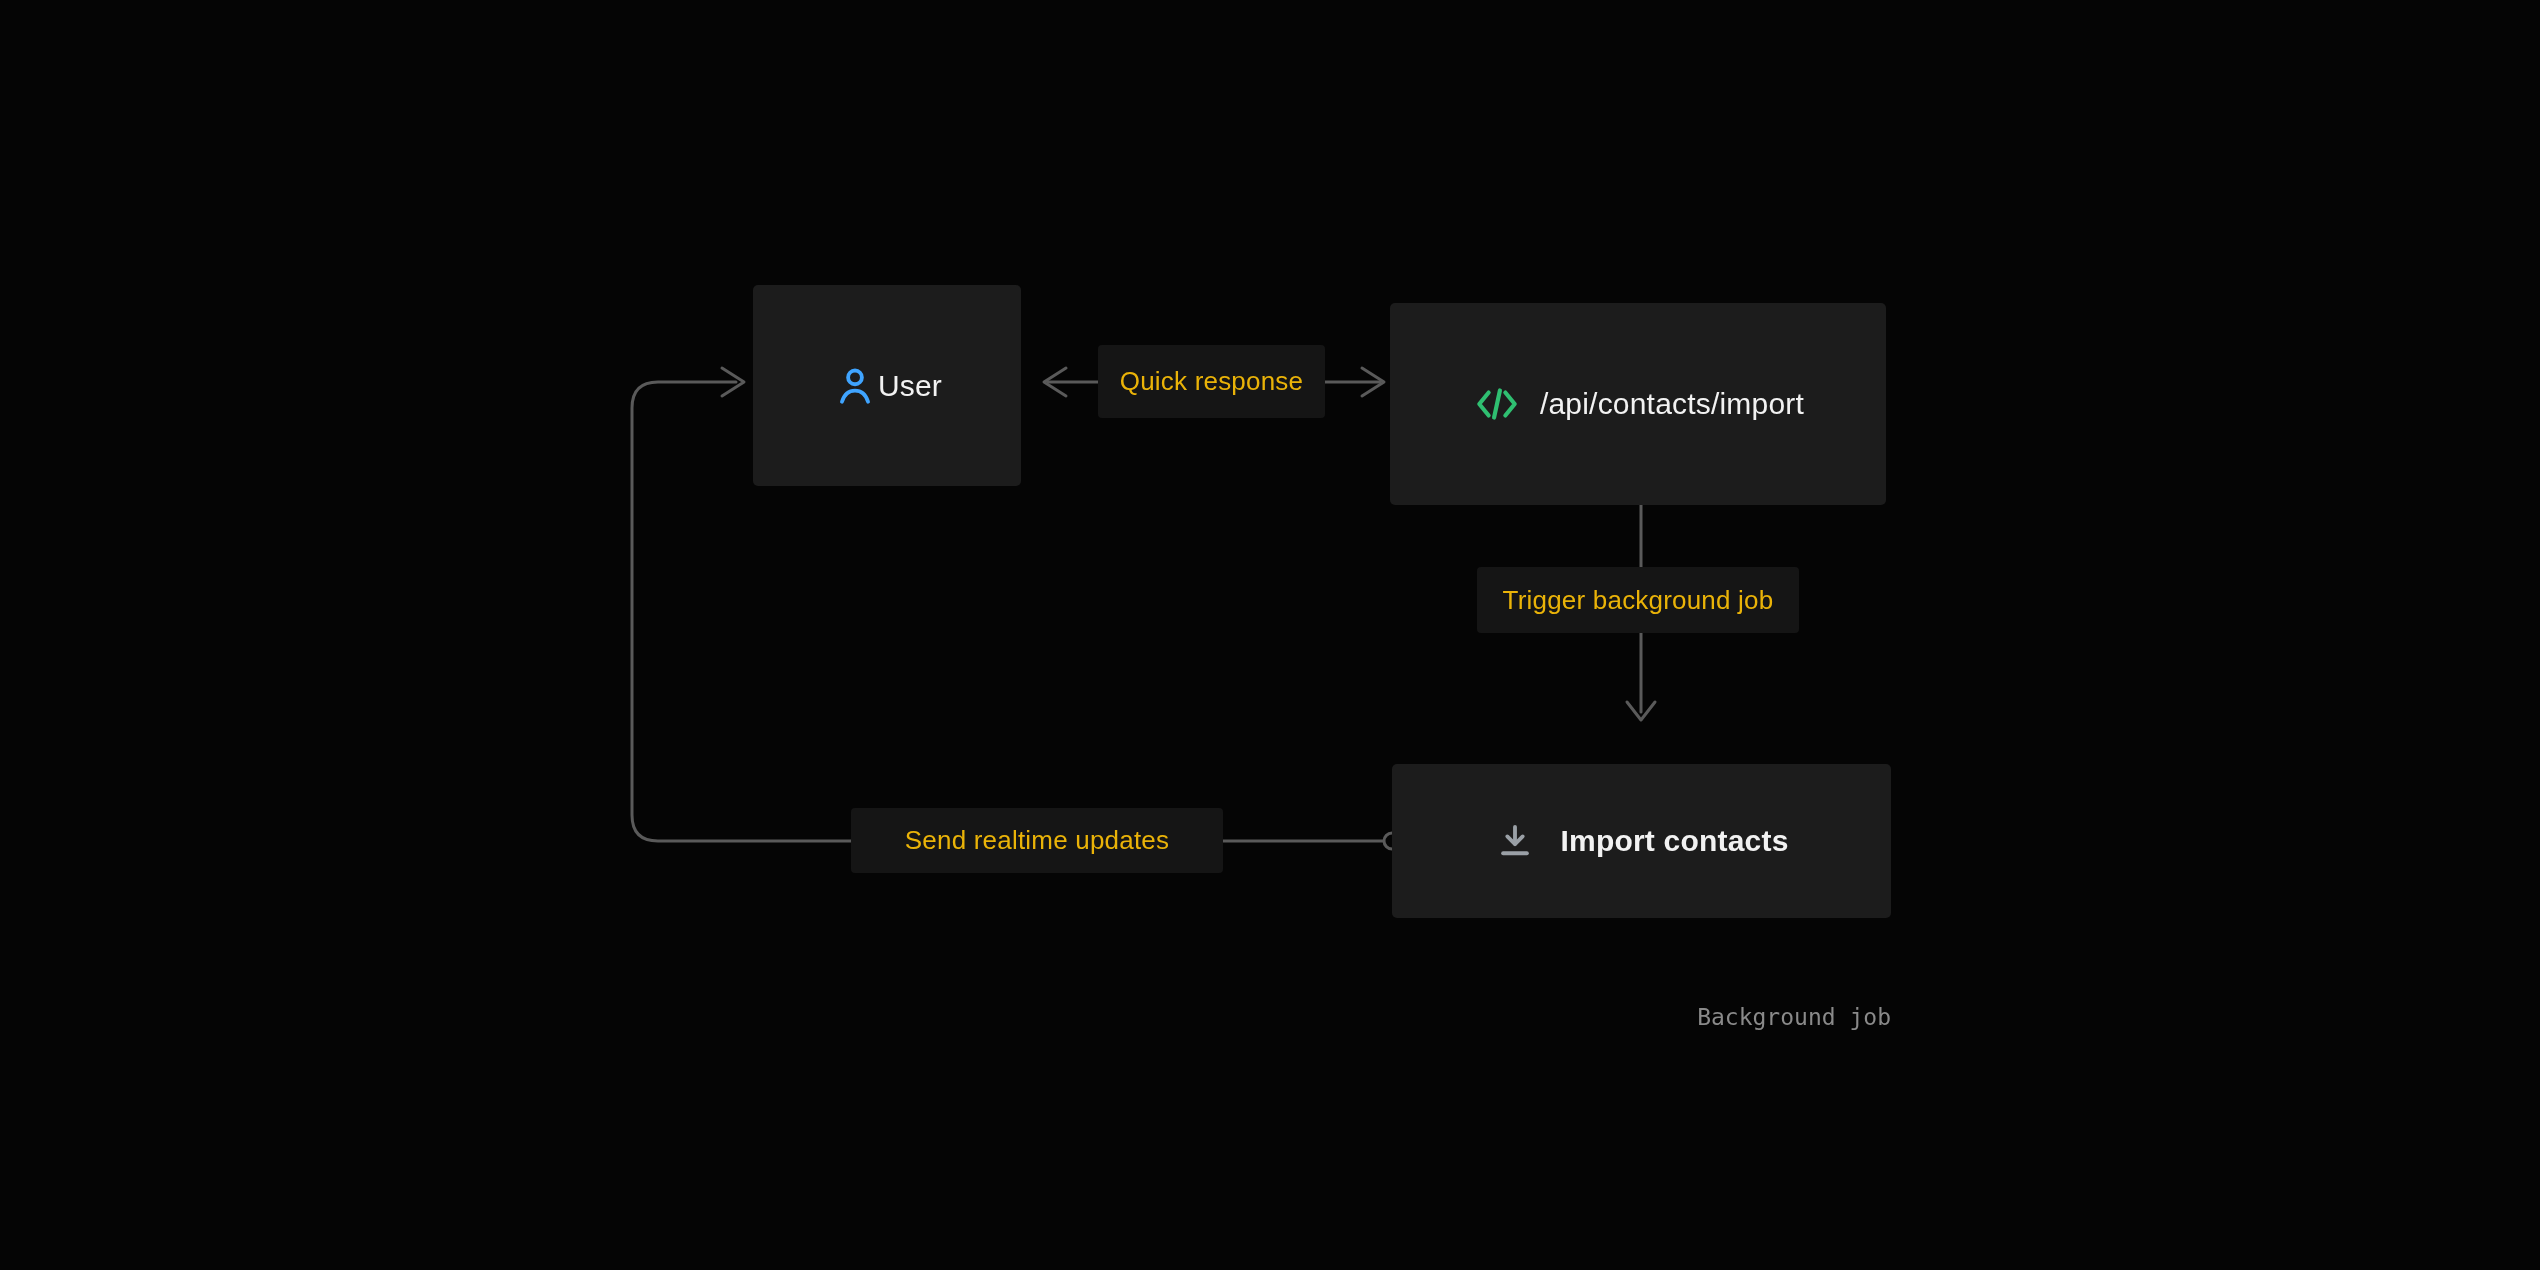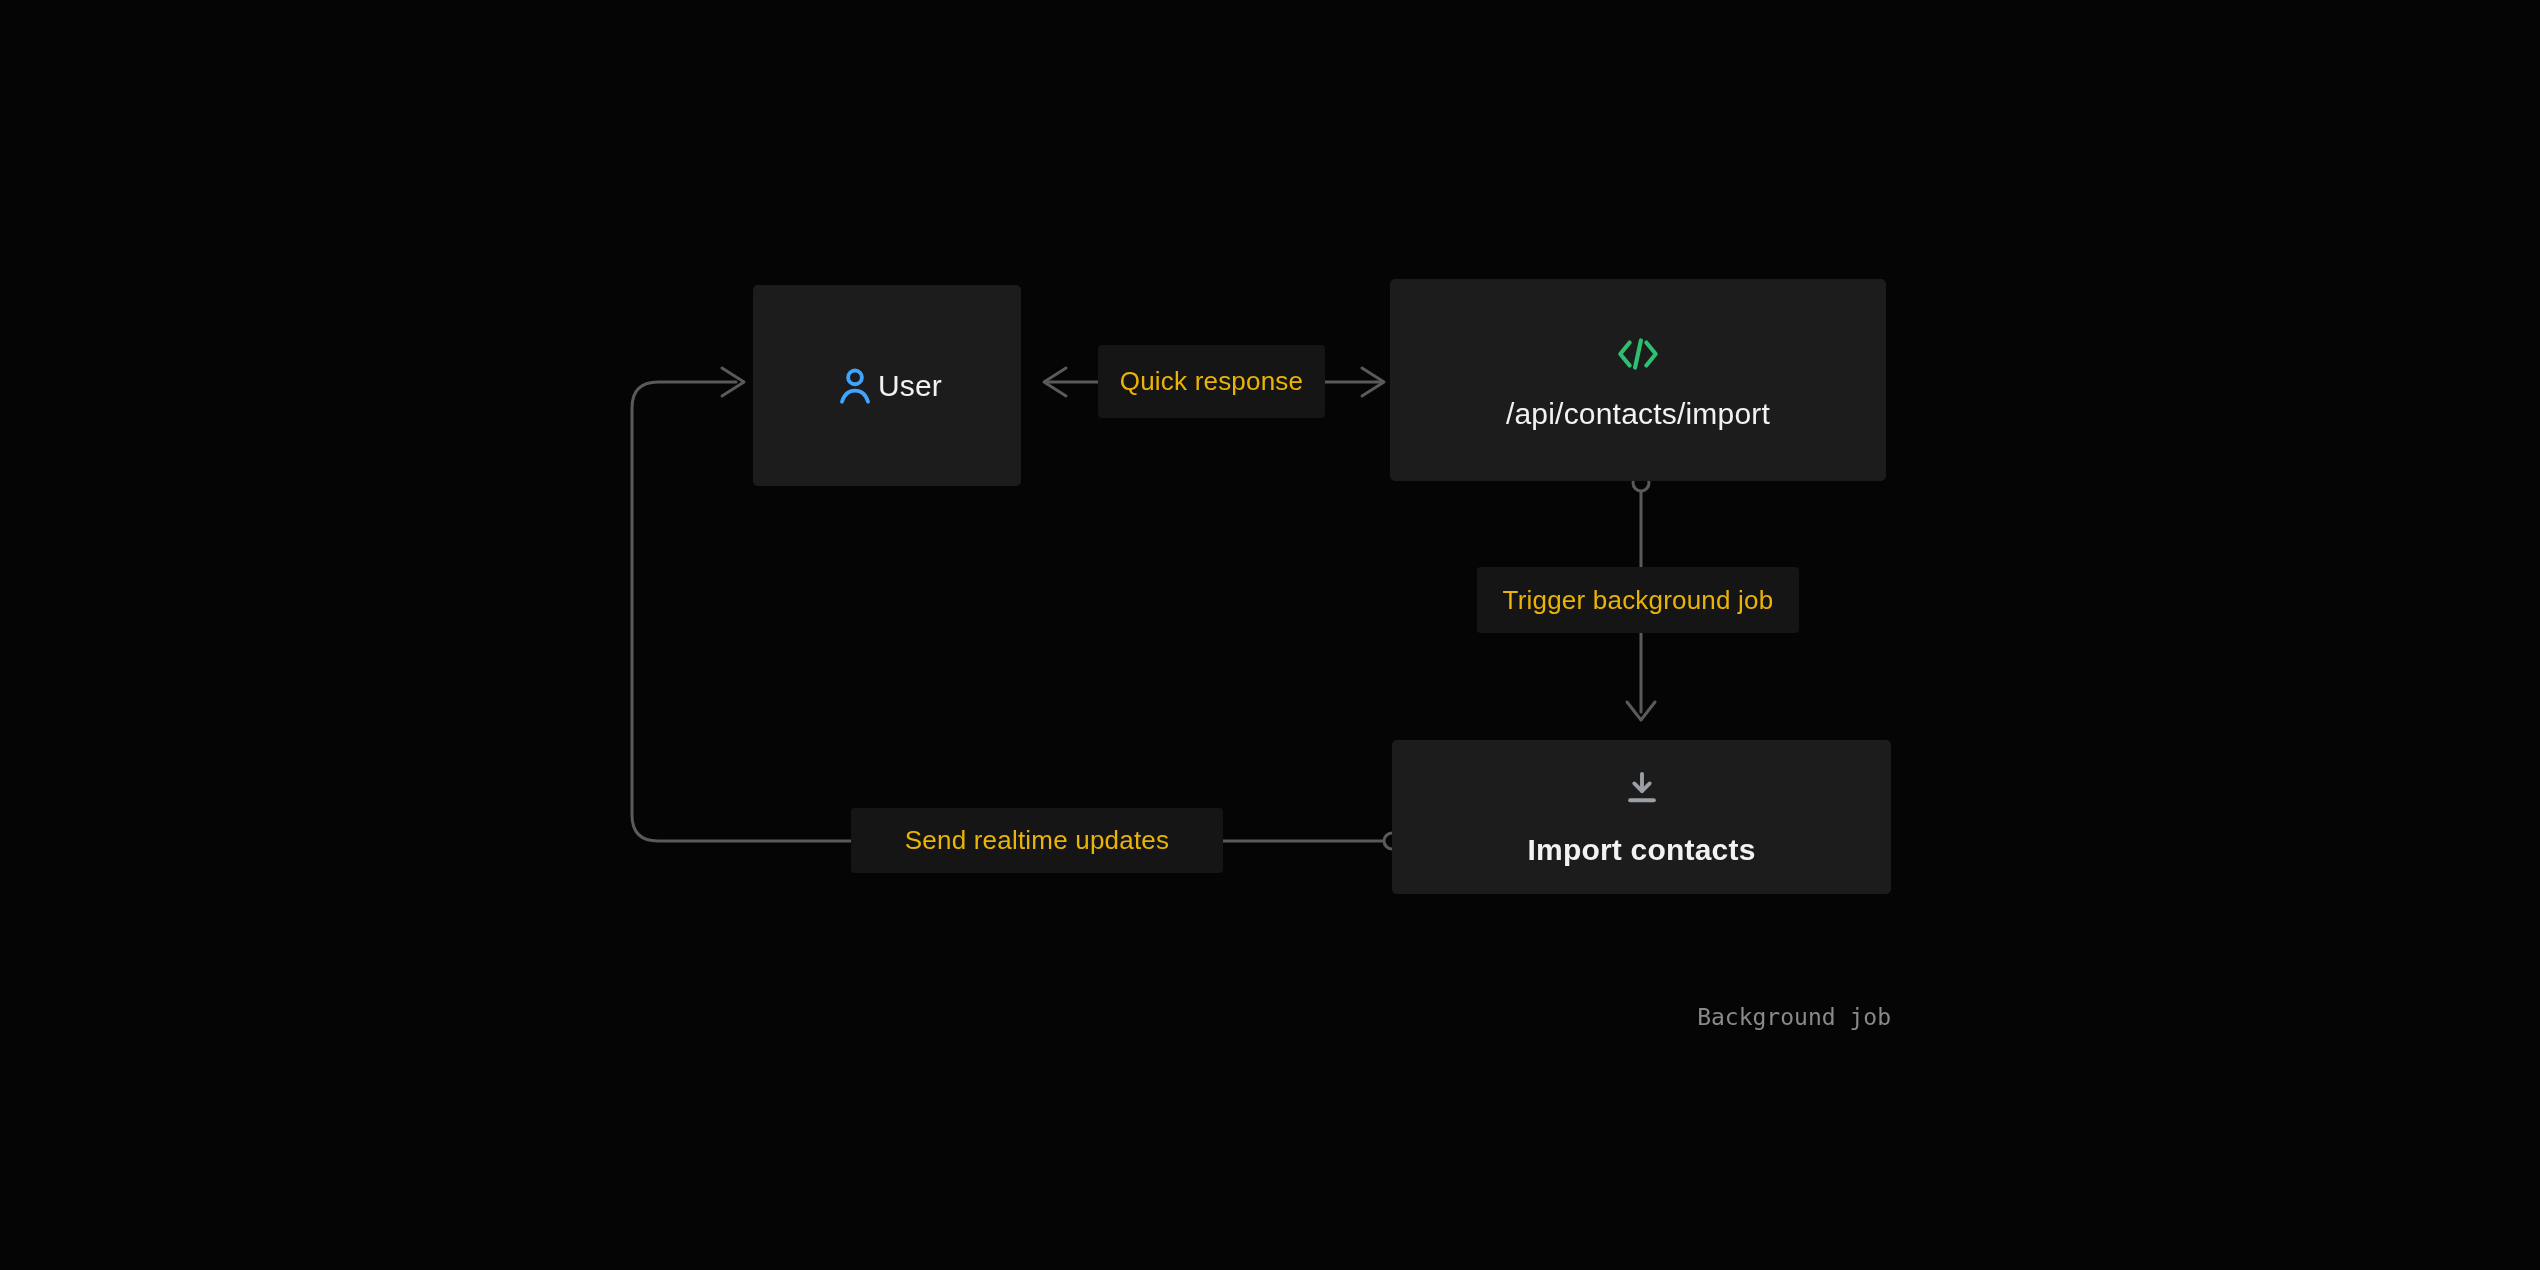--- a/index.html
+++ b/index.html
@@ -30,22 +30,22 @@
     border-radius: 5px;
     display: flex;
     align-items: center;
     justify-content: center;
     box-sizing: border-box;
   }
   .node.col {
     flex-direction: row;
   }
   .node.row {
-    flex-direction: column;
     gap: 18px;
+    margin-top: 24px;
   }
   .node-label {
     color: #f2f2f2;
     font-size: 30px;
     letter-spacing: 0.2px;
   }
   .node-label.bold {
     font-weight: 600;
   }
   .icon {

